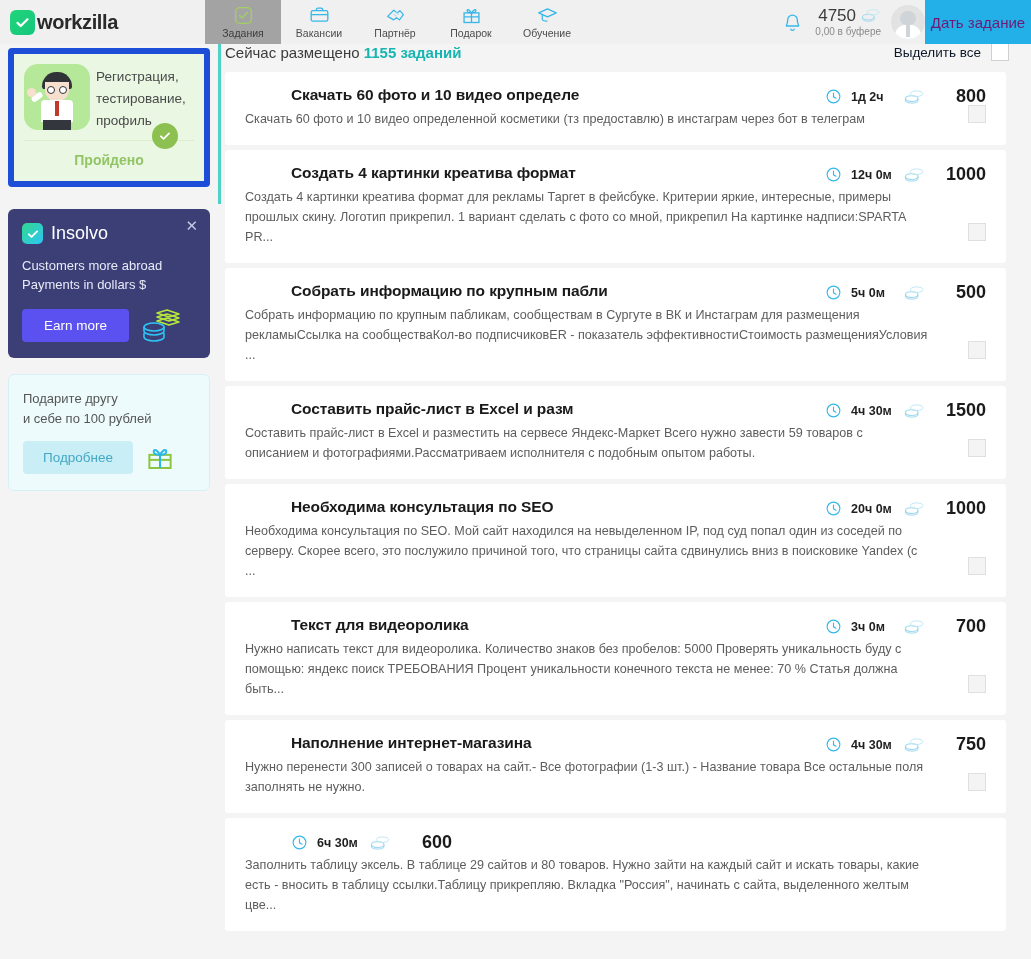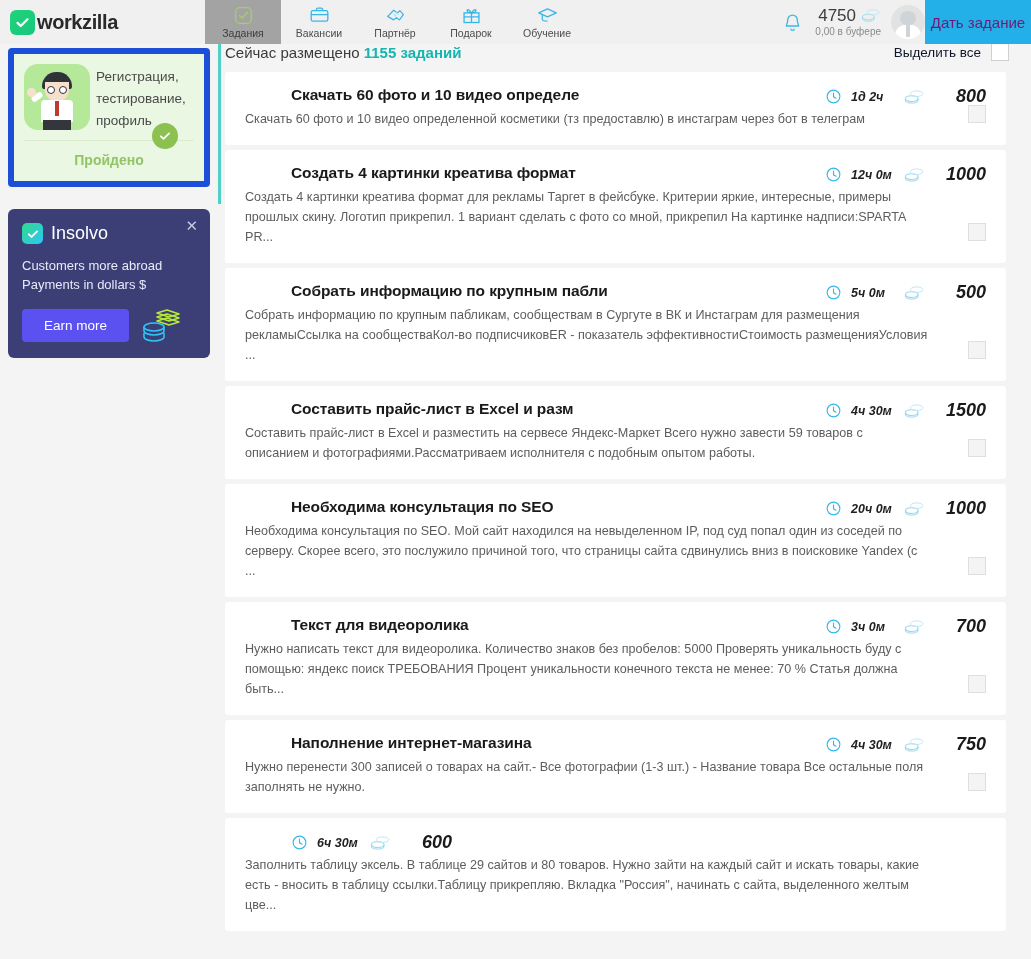--- a/index.html
+++ b/index.html
@@ -132,21 +132,21 @@
   .task-list { position: absolute; left: 7px; top: 28px; width: 781px; }
   .task {
     background: #fff; border-radius: 3px; margin-bottom: 5px;
     padding: 14px 20px 16px 20px; position: relative;
   }
   .task-head { display: flex; align-items: flex-start; margin-left: 46px; }
   .task-title {
     font-size: 15.5px; font-weight: bold; color: #1a1a1a; flex: 1;
     letter-spacing: -0.1px;
   }
-  .task-meta { display: flex; align-items: center; gap: 9px; flex: none; font-style: italic; }
+  .task-meta { display: flex; align-items: center; gap: 9px; flex: none; }
   .clock-ico svg { width: 17px; height: 17px; display:block; }
   .task-time { font-size: 12.5px; font-weight: bold; color: #1f1f1f; min-width: 44px; text-align: left; }
   .pay-ico svg { width: 21px; height: 15px; display:block; }
   .task-price { font-size: 18px; font-weight: bold; color: #1a1a1a; min-width: 52px; text-align: right; }
   .task-desc {
     margin-top: 2px; font-size: 12.6px; line-height: 20px; color: #5d5d5d;
     padding-right: 56px;
   }
   .task-chk {
     position: absolute; right: 20px; bottom: 22px;
@@ -301,20 +301,37 @@
             <path d="M16 9l10-3 12 4-10 3-12-4z" stroke="#b6e83a" stroke-width="1.6" stroke-linejoin="round"></path>
             <path d="M16 13l10-3 12 4-10 3-12-4z" stroke="#b6e83a" stroke-width="1.6" stroke-linejoin="round"></path>
             <ellipse cx="13" cy="19" rx="10" ry="4" stroke="#2ec5f6" stroke-width="1.6"></ellipse>
             <path d="M3 19v4c0 2.2 4.5 4 10 4s10-1.8 10-4v-4" stroke="#2ec5f6" stroke-width="1.6"></path>
             <path d="M3 25v4c0 2.2 4.5 4 10 4s10-1.8 10-4v-4" stroke="#2ec5f6" stroke-width="1.6"></path>
           </svg>
         </span>
       </div>
     </div>
 
+    <div class="card-gift">
+      <div class="gift-text">
+        <div>Подарите другу</div>
+        <div>и себе по 100 рублей</div>
+      </div>
+      <div class="gift-row">
+        <button class="gift-btn">Подробнее</button>
+        <span class="gift-ico">
+          <svg viewBox="0 0 24 24" fill="none">
+              <rect x="3.5" y="9.5" width="17" height="10.5" stroke="#8cc63f" stroke-width="1.6"></rect>
+              <path d="M3.5 13.5h17" stroke="#8cc63f" stroke-width="1.6"></path>
+              <path d="M12 9.5v10.5" stroke="#2bb8e8" stroke-width="1.6"></path>
+              <path d="M12 9.5C9 9.5 7 8.6 7 7S8.6 4.2 12 9.5zM12 9.5c3 0 5-.9 5-2.5S15.4 4.2 12 9.5z" stroke="#2bb8e8" stroke-width="1.6"></path>
+            </svg>
+        </span>
+      </div>
+    </div>
   </div>
 
   <div class="main">
     <div class="main-rail"></div>
 
     <div class="posted-line">
       <span>Сейчас размещено</span>
       <span class="posted-count">1155 заданий</span>
     </div>
 

